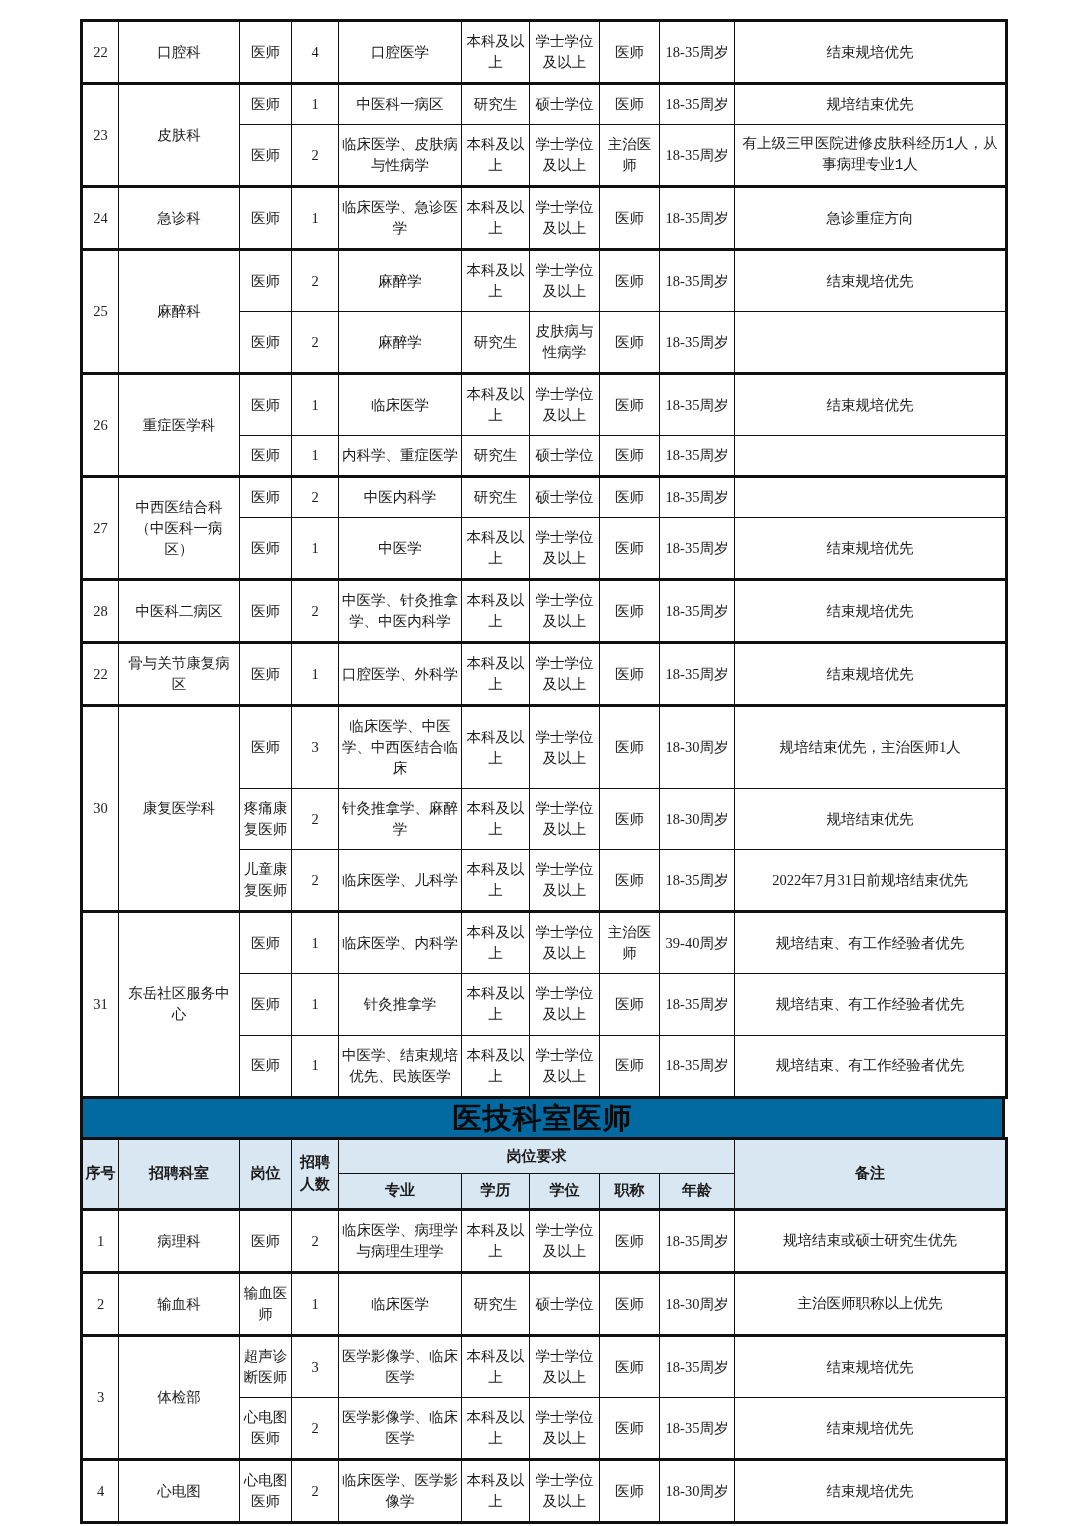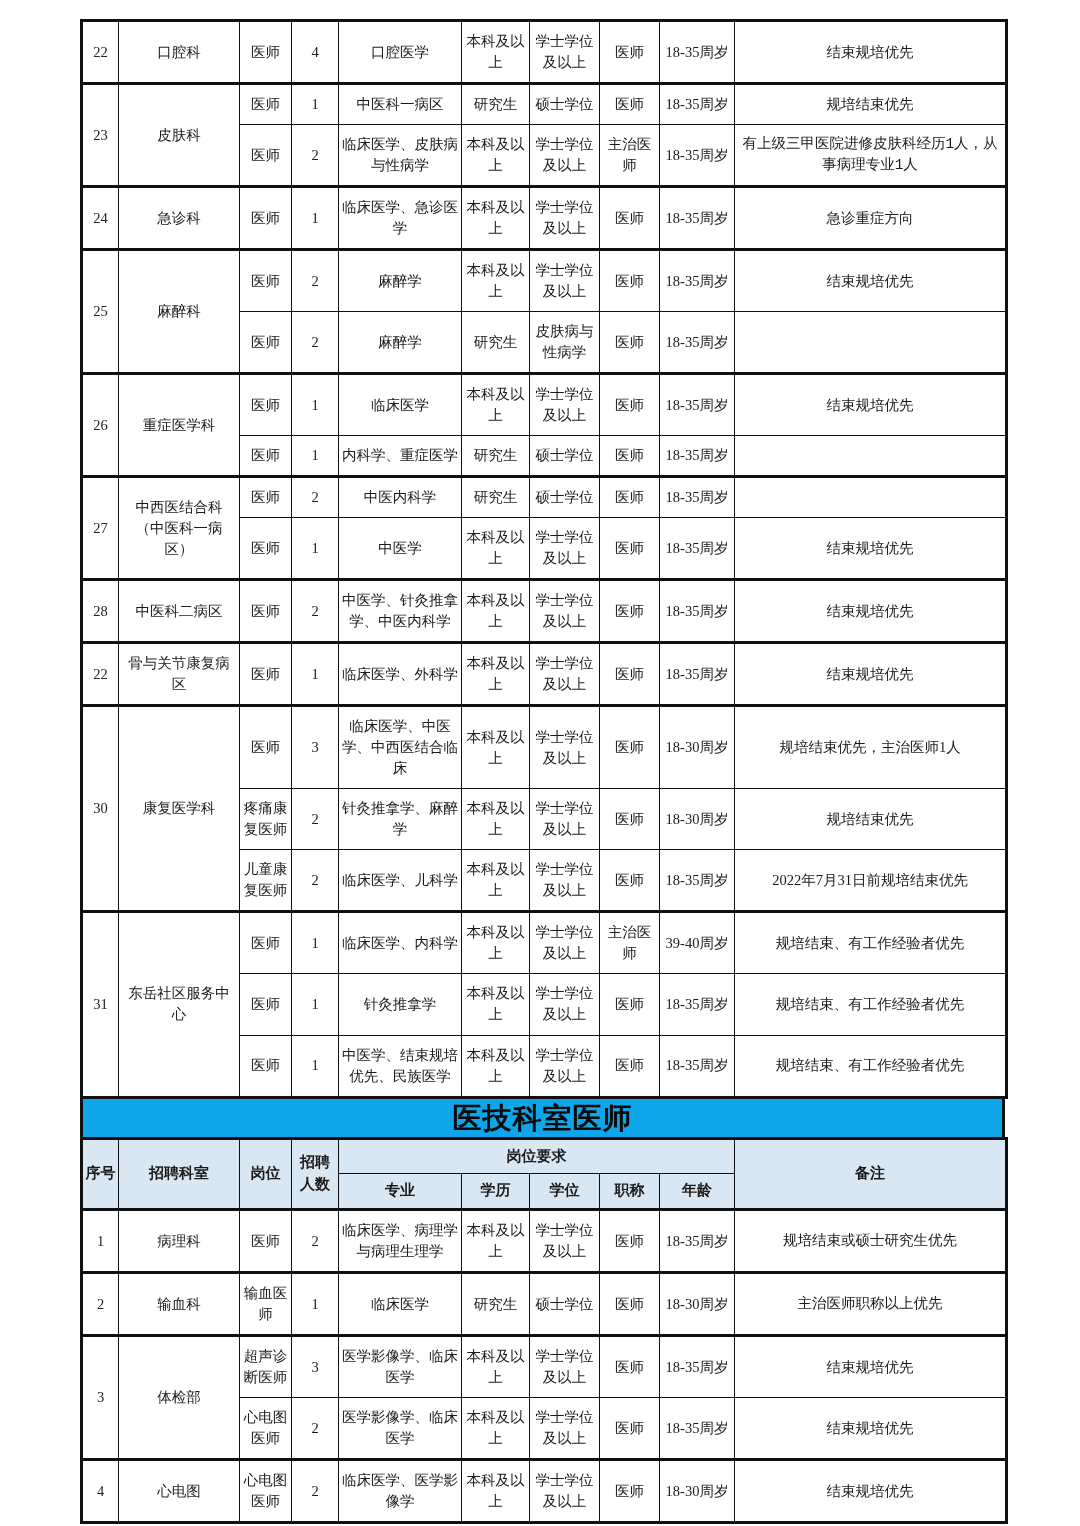--- a/index.html
+++ b/index.html
@@ -36,21 +36,21 @@
     white-space:pre-line;
   }
   td.no { font-size:13.5px; color:#222; }
   td.remark-left { text-align:left; padding-left:6px; padding-right:4px;font-family:Liberation Mono, monospace; }
   td.remark-center { text-align:center; }
 
   .banner {
     width:919px;
     margin-top:-3px;
     border:3px solid #101010;
-    background:#0ea5e9;
+    background:#0369a1;
     text-align:center;
     font-family:"Liberation Sans","DejaVu Sans",sans-serif;
     font-weight:bold;
     font-size:29px;
     line-height:38px;
     color:#0a0a0a;
     letter-spacing:1px;
   }
   table.t2 { margin-top:-3px; }
 </style>
@@ -196,21 +196,21 @@
             <td>学士学位及以上</td>
             <td>医师</td>
             <td>18-35周岁</td>
             <td class="remark-center">结束规培优先</td>
           </tr>
           <tr class="gs">
             <td class="no" rowspan="1">22</td>
             <td rowspan="1">骨与关节康复病区</td>
             <td>医师</td>
             <td>1</td>
-            <td>临床医学、外科学</td>
+            <td>口腔医学、外科学</td>
             <td>本科及以上</td>
             <td>学士学位及以上</td>
             <td>医师</td>
             <td>18-35周岁</td>
             <td class="remark-center">结束规培优先</td>
           </tr>
           <tr class="gs">
             <td class="no" rowspan="3">30</td>
             <td rowspan="3">康复医学科</td>
             <td>医师</td>

